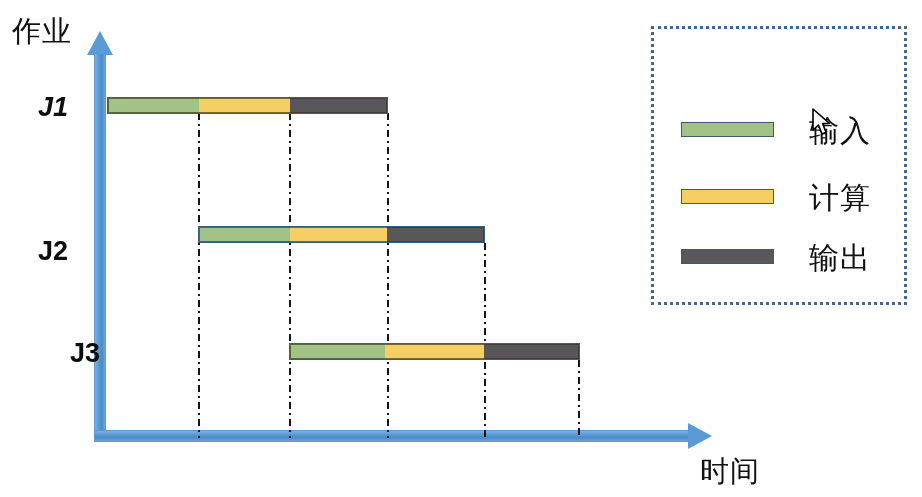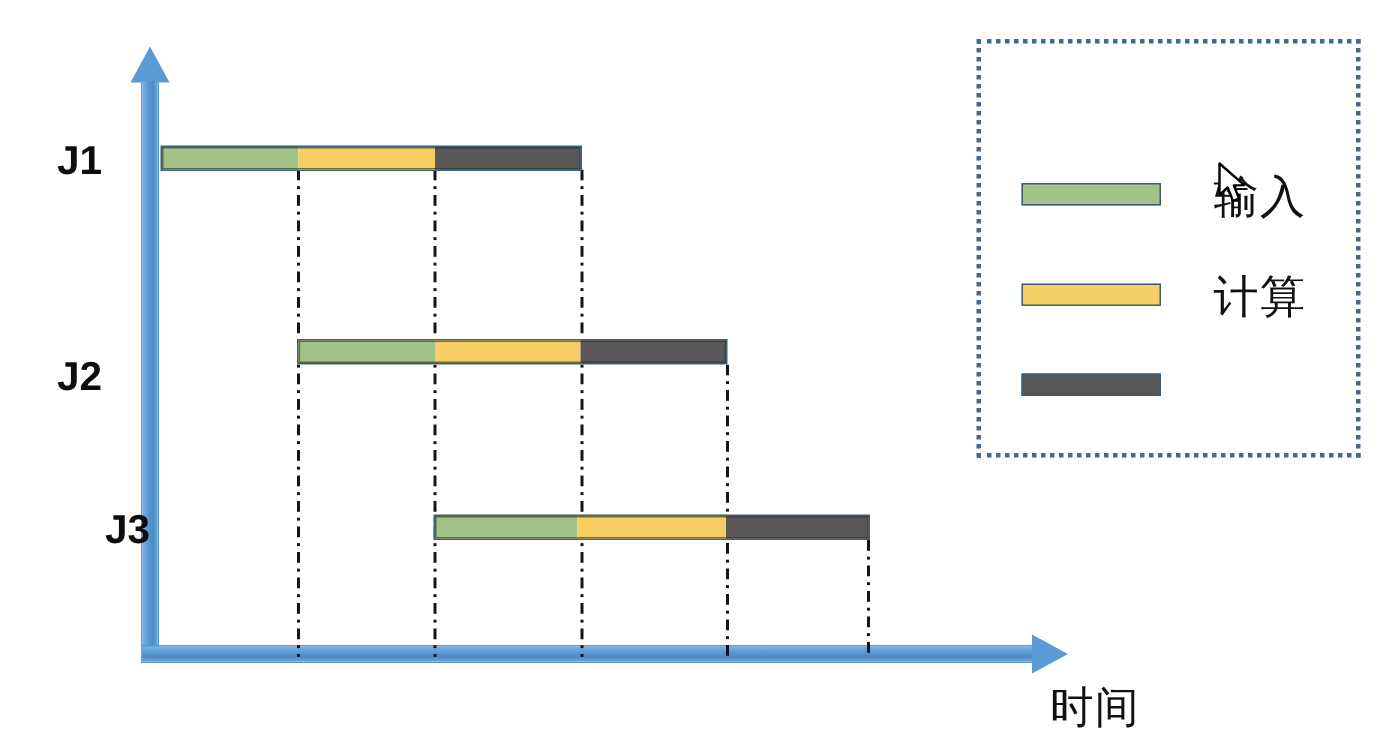--- a/index.html
+++ b/index.html
@@ -145,26 +145,27 @@
     pointer-events: none;
   }
 </style>
 </head>
 <body>
 
 <div id="canvas">
 
   <div class="axis-head up" style="left:87px; top:31px;"></div>
   <div class="axis-shaft" style="left:94px; top:53px; width:12px; height:386px;"></div>
+  <div class="axis-title" style="left:12px; top:12px;">作业</div>
 
   <div class="axis-shaft horiz" style="left:94px; top:430px; width:596px; height:12px;"></div>
   <div class="axis-head right" style="left:688px; top:423px;"></div>
   <div class="axis-title" style="left:700px; top:452px;">时间</div>
 
-  <div class="job-label" style="left:38px; top:92px;">J1</div>
+  <div class="job-label" style="left:38px; top:92px;font-style:italic;">J1</div>
   <div class="job-label" style="left:38px; top:236px;">J2</div>
   <div class="job-label" style="left:38px; top:338px;margin-left:32px;">J3</div>
 
   <div class="guide" style="left:198px; top:113px; height:325px;"></div>
   <div class="guide" style="left:289px; top:113px; height:325px;"></div>
   <div class="guide" style="left:387px; top:113px; height:325px;"></div>
   <div class="guide" style="left:484px; top:243px; height:195px;"></div>
   <div class="guide" style="left:578px; top:360px; height:78px;"></div>
 
   <div class="bar-row" style="left:107px; top:97px; width:281px;">
@@ -188,19 +189,20 @@
   <div id="legend-box" style="left:651px; top:26px; width:256px; height:279px;">
 
 
     <div class="legend-swatch" style="left:27px; top:93px; width:93px; background:#a3c287;"></div>
     <div class="legend-text" style="left:155px; top:82px;">输入</div>
 
     <div class="legend-swatch" style="left:27px; top:160px; width:93px; background:#f5ce64;"></div>
     <div class="legend-text" style="left:155px; top:149px;">计算</div>
 
     <div class="legend-swatch" style="left:27px; top:220px; width:93px; background:#595757;"></div>
+    <div class="legend-text" style="left:155px; top:209px;">输出</div>
   </div>
 
   <svg id="mouse-cursor" width="22" height="30" viewBox="0 0 22 30" style="left:812px; top:108px;">
     <polygon points="1,1 1,22 6.5,17 10,26 14,24.3 10.6,15.6 17.5,15.4" fill="#ffffff" stroke="#000000" stroke-width="1.6" stroke-linejoin="round"></polygon>
   </svg>
 
 </div>
 
 </body></html>

